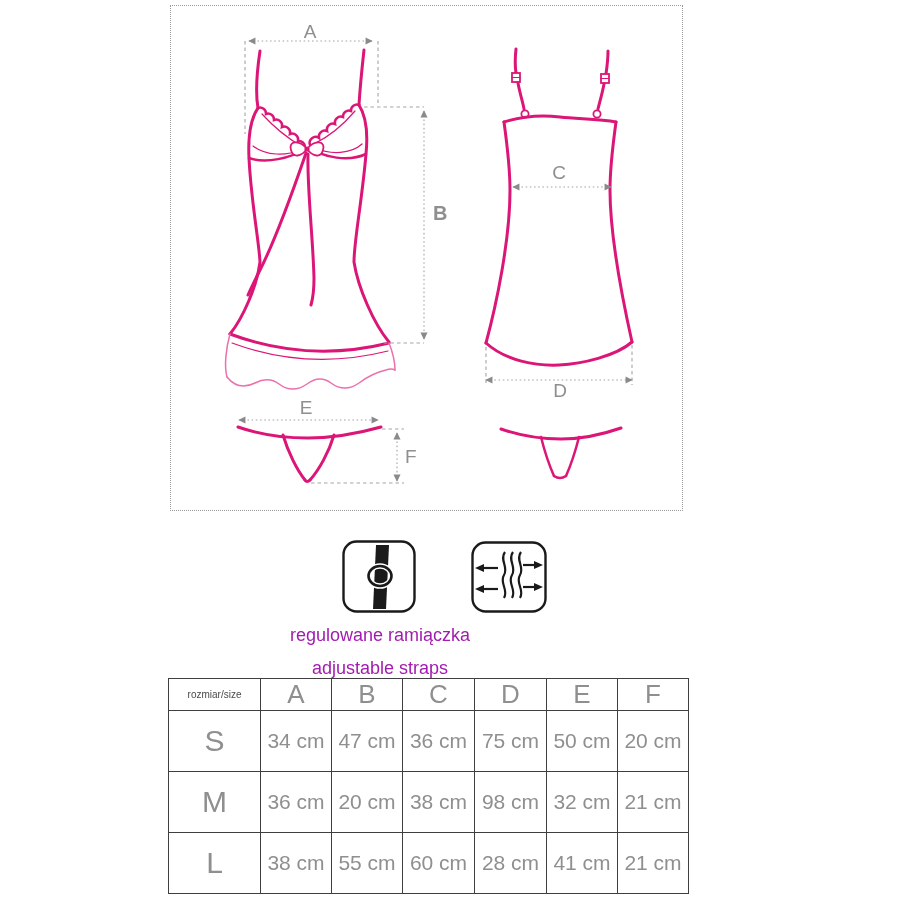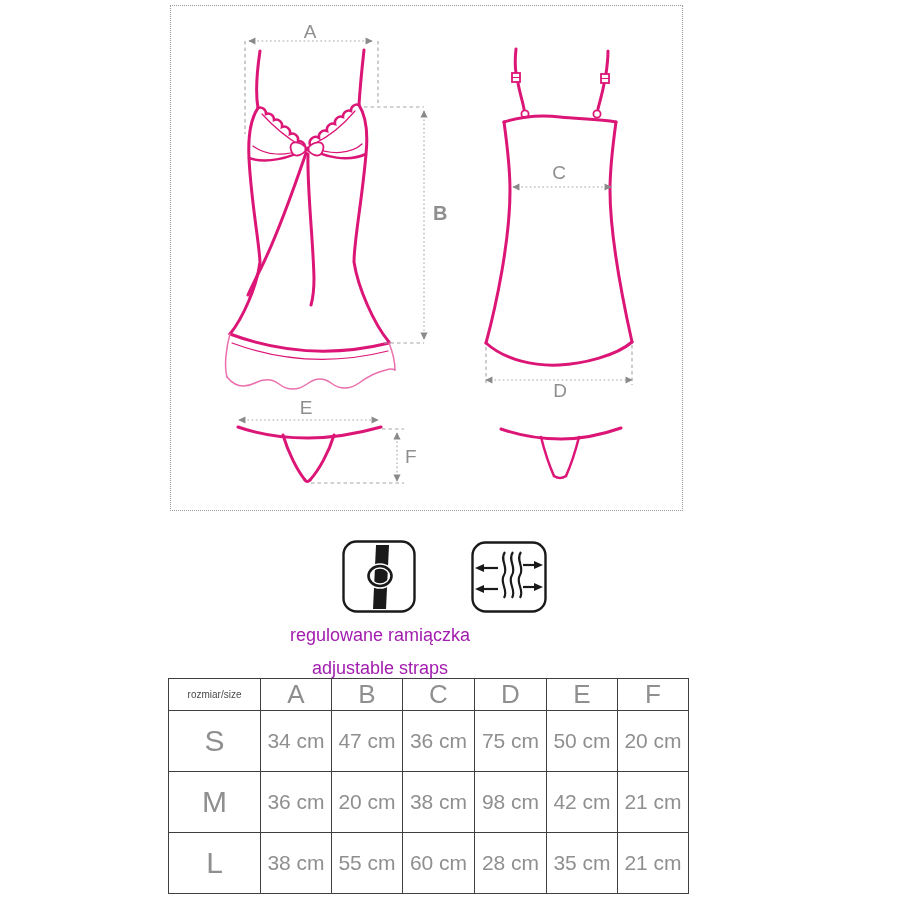--- a/index.html
+++ b/index.html
@@ -230,28 +230,28 @@
       <td class="value-cell">75 cm</td>
       <td class="value-cell">50 cm</td>
       <td class="value-cell">20 cm</td>
     </tr>
     <tr>
       <td class="size-cell">M</td>
       <td class="value-cell">36 cm</td>
       <td class="value-cell">20 cm</td>
       <td class="value-cell">38 cm</td>
       <td class="value-cell">98 cm</td>
-      <td class="value-cell">42 cm</td>
+      <td class="value-cell">32 cm</td>
       <td class="value-cell">21 cm</td>
     </tr>
     <tr>
       <td class="size-cell">L</td>
       <td class="value-cell">38 cm</td>
       <td class="value-cell">55 cm</td>
       <td class="value-cell">60 cm</td>
       <td class="value-cell">28 cm</td>
-      <td class="value-cell">35 cm</td>
+      <td class="value-cell">41 cm</td>
       <td class="value-cell">21 cm</td>
     </tr>
   </tbody>
     </table>
 
 </div>
 
 </body></html>

